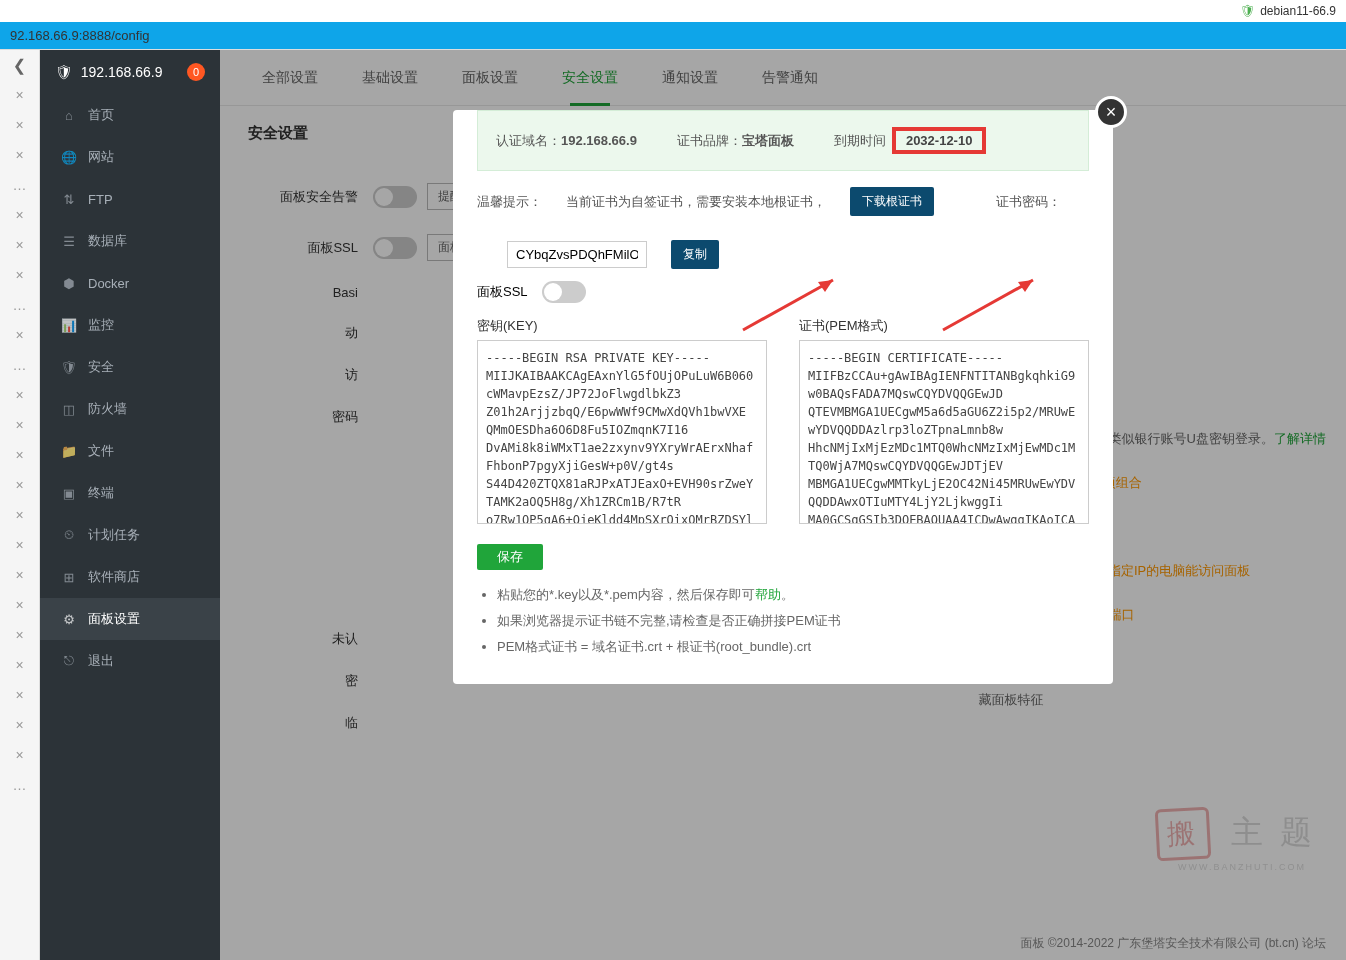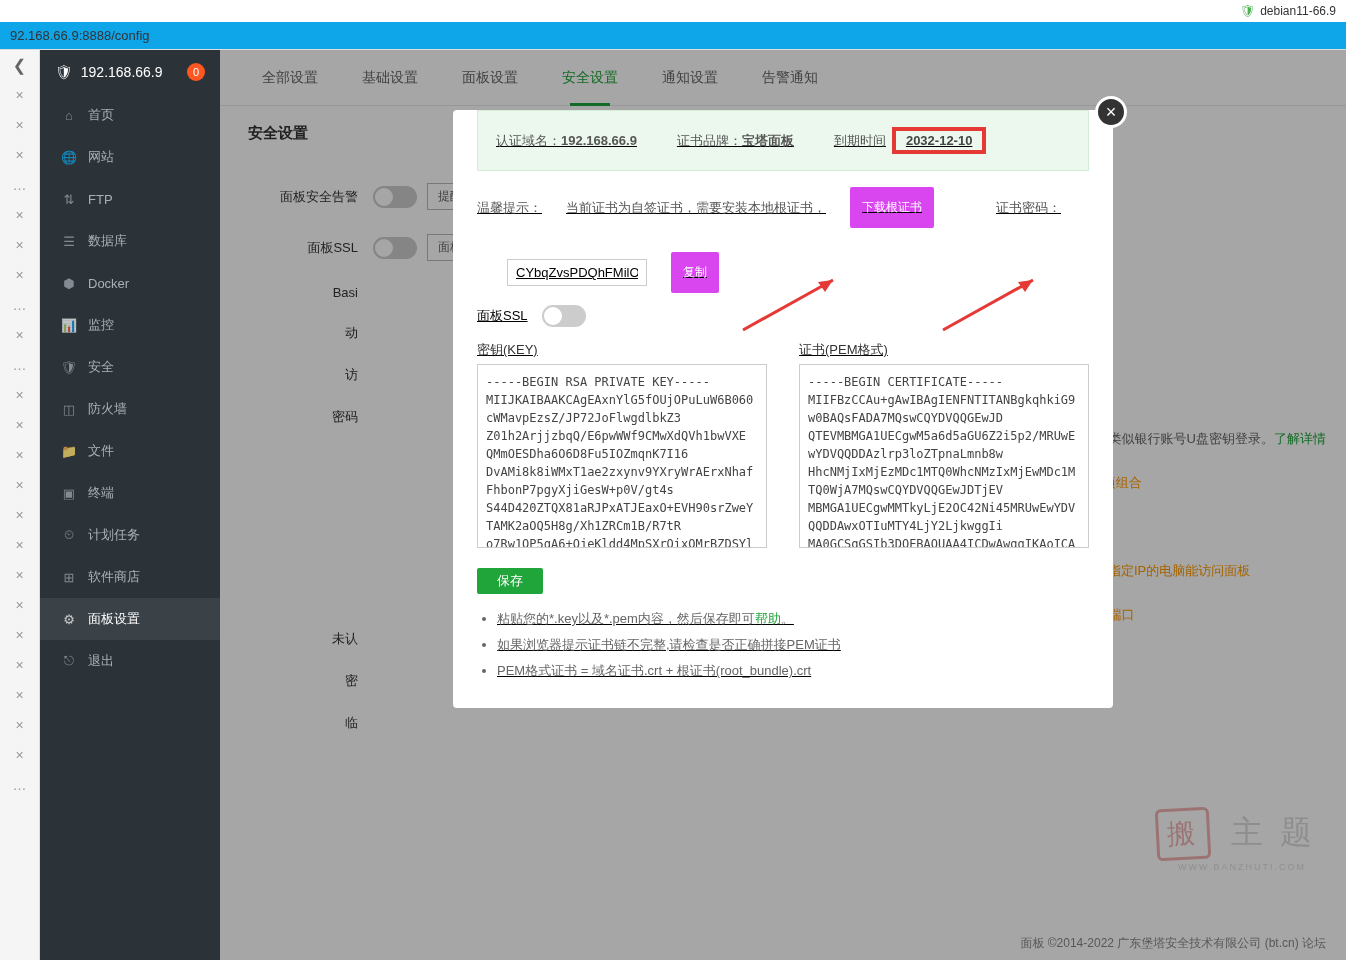--- a/index.html
+++ b/index.html
@@ -39,26 +39,26 @@
     .toggle::after { content: ''; position: absolute; left: 2px; top: 2px; width: 18px; height: 18px; background: #fff; border-radius: 50%; }
     .outline-btn { border: 1px solid #bbb; padding: 4px 10px; font-size: 12px; color: #666; background: #fff; cursor: pointer; margin-right: 10px; }
     .hint-text { color: #999; font-size: 13px; }
     .link-green { color: #20a53a; cursor: pointer; }
     .hint-orange { color: #ff9800; }
     
     .overlay { position: absolute; inset: 0; background: rgba(0,0,0,0.35); display: flex; align-items: flex-start; justify-content: center; padding-top: 60px; }
     .modal { width: 660px; background: #fff; border-radius: 4px; position: relative; }
     .modal-close { position: absolute; right: -14px; top: -14px; width: 32px; height: 32px; background: #333; color: #fff; border-radius: 50%; display: flex; align-items: center; justify-content: center; cursor: pointer; font-size: 18px; border: 3px solid #fff; }
     .modal-title { padding: 18px 24px; font-size: 15px; color: #333; }
-    .modal-body { padding: 0 24px 20px; text-decoration: underline; }
+    .modal-body { padding: 0 24px 20px; }
     .info-banner { background: #ecf8ed; border: 1px solid #d4edd7; padding: 16px 18px; display: flex; align-items: center; font-size: 13px; color: #555; margin-bottom: 16px; }
     .info-banner .sep { width: 40px; }
     .expire-box { border: 4px solid #e53935; padding: 2px 10px; color: #444; font-weight: bold; }
     .tip-row { display: flex; align-items: center; font-size: 13px; color: #555; margin-bottom: 12px; flex-wrap: wrap; gap: 24px; }
-    .green-btn { background: #d946ef; color: #fff; border: none; padding: 12px 12px; font-size: 12px; cursor: pointer; border-radius: 2px; }
+    .green-btn { background: #0c4a6e; color: #fff; border: none; padding: 6px 12px; font-size: 12px; cursor: pointer; border-radius: 2px; }
     .pwd-input { border: 1px solid #ccc; padding: 5px 8px; font-size: 13px; width: 140px; }
     .ssl-row { display: flex; align-items: center; margin-bottom: 14px; font-size: 13px; }
     .key-label { font-size: 13px; color: #333; margin-bottom: 5px; }
     .cert-cols { display: flex; gap: 32px; }
     .cert-col { flex: 1; }
     .cert-textarea { width: 100%; height: 184px; border: 1px solid #ccc; padding: 8px; font-size: 12px; font-family: monospace; resize: none; overflow-y: scroll; line-height: 1.5; color: #444; word-break: break-all; }
     .save-btn { background: #20a53a; color: #fff; border: none; padding: 4px 20px; font-size: 13px; cursor: pointer; border-radius: 2px; margin-top: 16px; }
     .bullet-list { margin-top: 16px; padding-left: 20px; font-size: 13px; color: #666; }
     .bullet-list li { margin-bottom: 8px; list-style: disc; }
     

